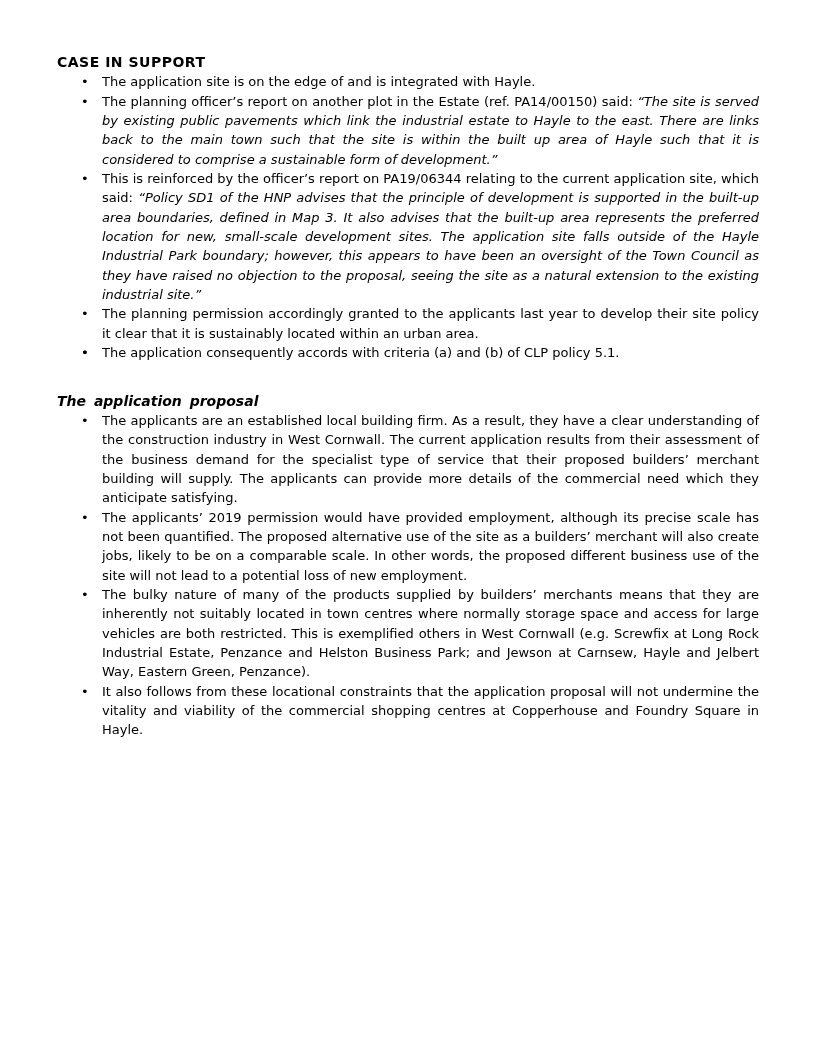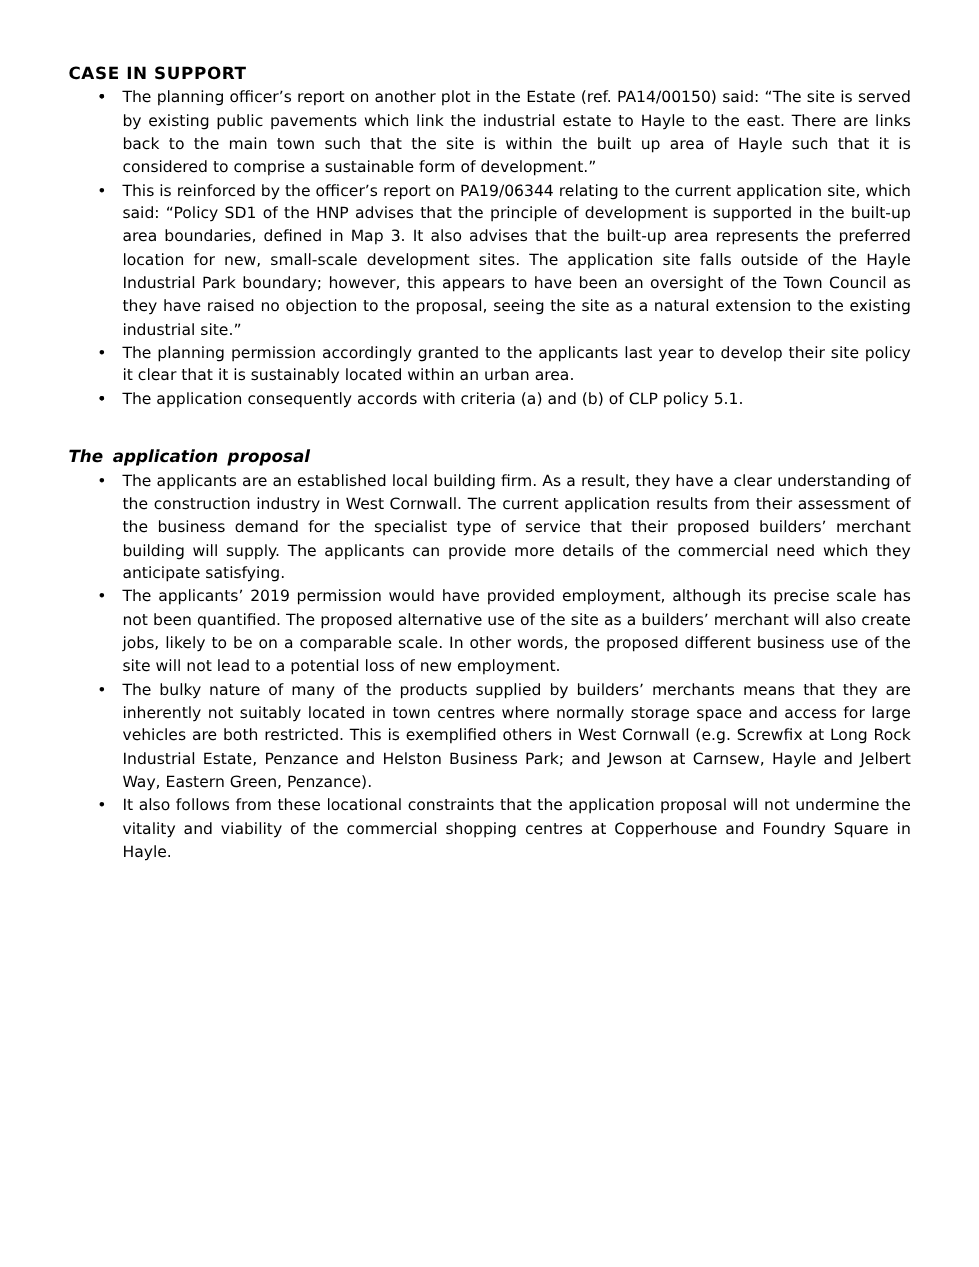--- a/index.html
+++ b/index.html
@@ -47,21 +47,21 @@
     line-height: 19.35px;
     text-align: justify;
   }
   ul.bullet-list .marker {
     position: absolute;
     left: 24px;
     top: 0;
     font-size: 13px;
     line-height: 19.35px;
   }
-  .run-italic { }
+  .run-italic { font-style: italic; }
   .page-footer {
     position: absolute;
     left: 0;
     right: 0;
     top: 985px;
     text-align: center;
     font-size: 13px;
     line-height: 19.35px;
   }
 </style>
@@ -70,20 +70,21 @@
 
 <div class="page">
   <div class="content">
 
     <h1 class="doc-heading">CASE IN SUPPORT</h1>
 
     <div class="section first">
       <ul class="bullet-list">
         <li>
           <span class="marker">•</span>
+          <span class="run">The application site is on the edge of and is integrated with Hayle.</span>
         </li>
         <li>
           <span class="marker">•</span>
           <span class="run">The planning officer’s report on another plot in the Estate (ref. PA14/00150) said: </span><span class="run run-italic">“The site is served by existing public pavements which link the industrial estate to Hayle to the east. There are links back to the main town such that the site is within the built up area of Hayle such that it is considered to comprise a sustainable form of development.”</span>
         </li>
         <li>
           <span class="marker">•</span>
           <span class="run">This is reinforced by the officer’s report on PA19/06344 relating to the current application site, which said: </span><span class="run run-italic">“Policy SD1 of the HNP advises that the principle of development is supported in the built-up area boundaries, defined in Map 3. It also advises that the built-up area represents the preferred location for new, small-scale development sites. The application site falls outside of the Hayle Industrial Park boundary; however, this appears to have been an oversight of the Town Council as they have raised no objection to the proposal, seeing the site as a natural extension to the existing industrial site.”</span>
         </li>
         <li>

